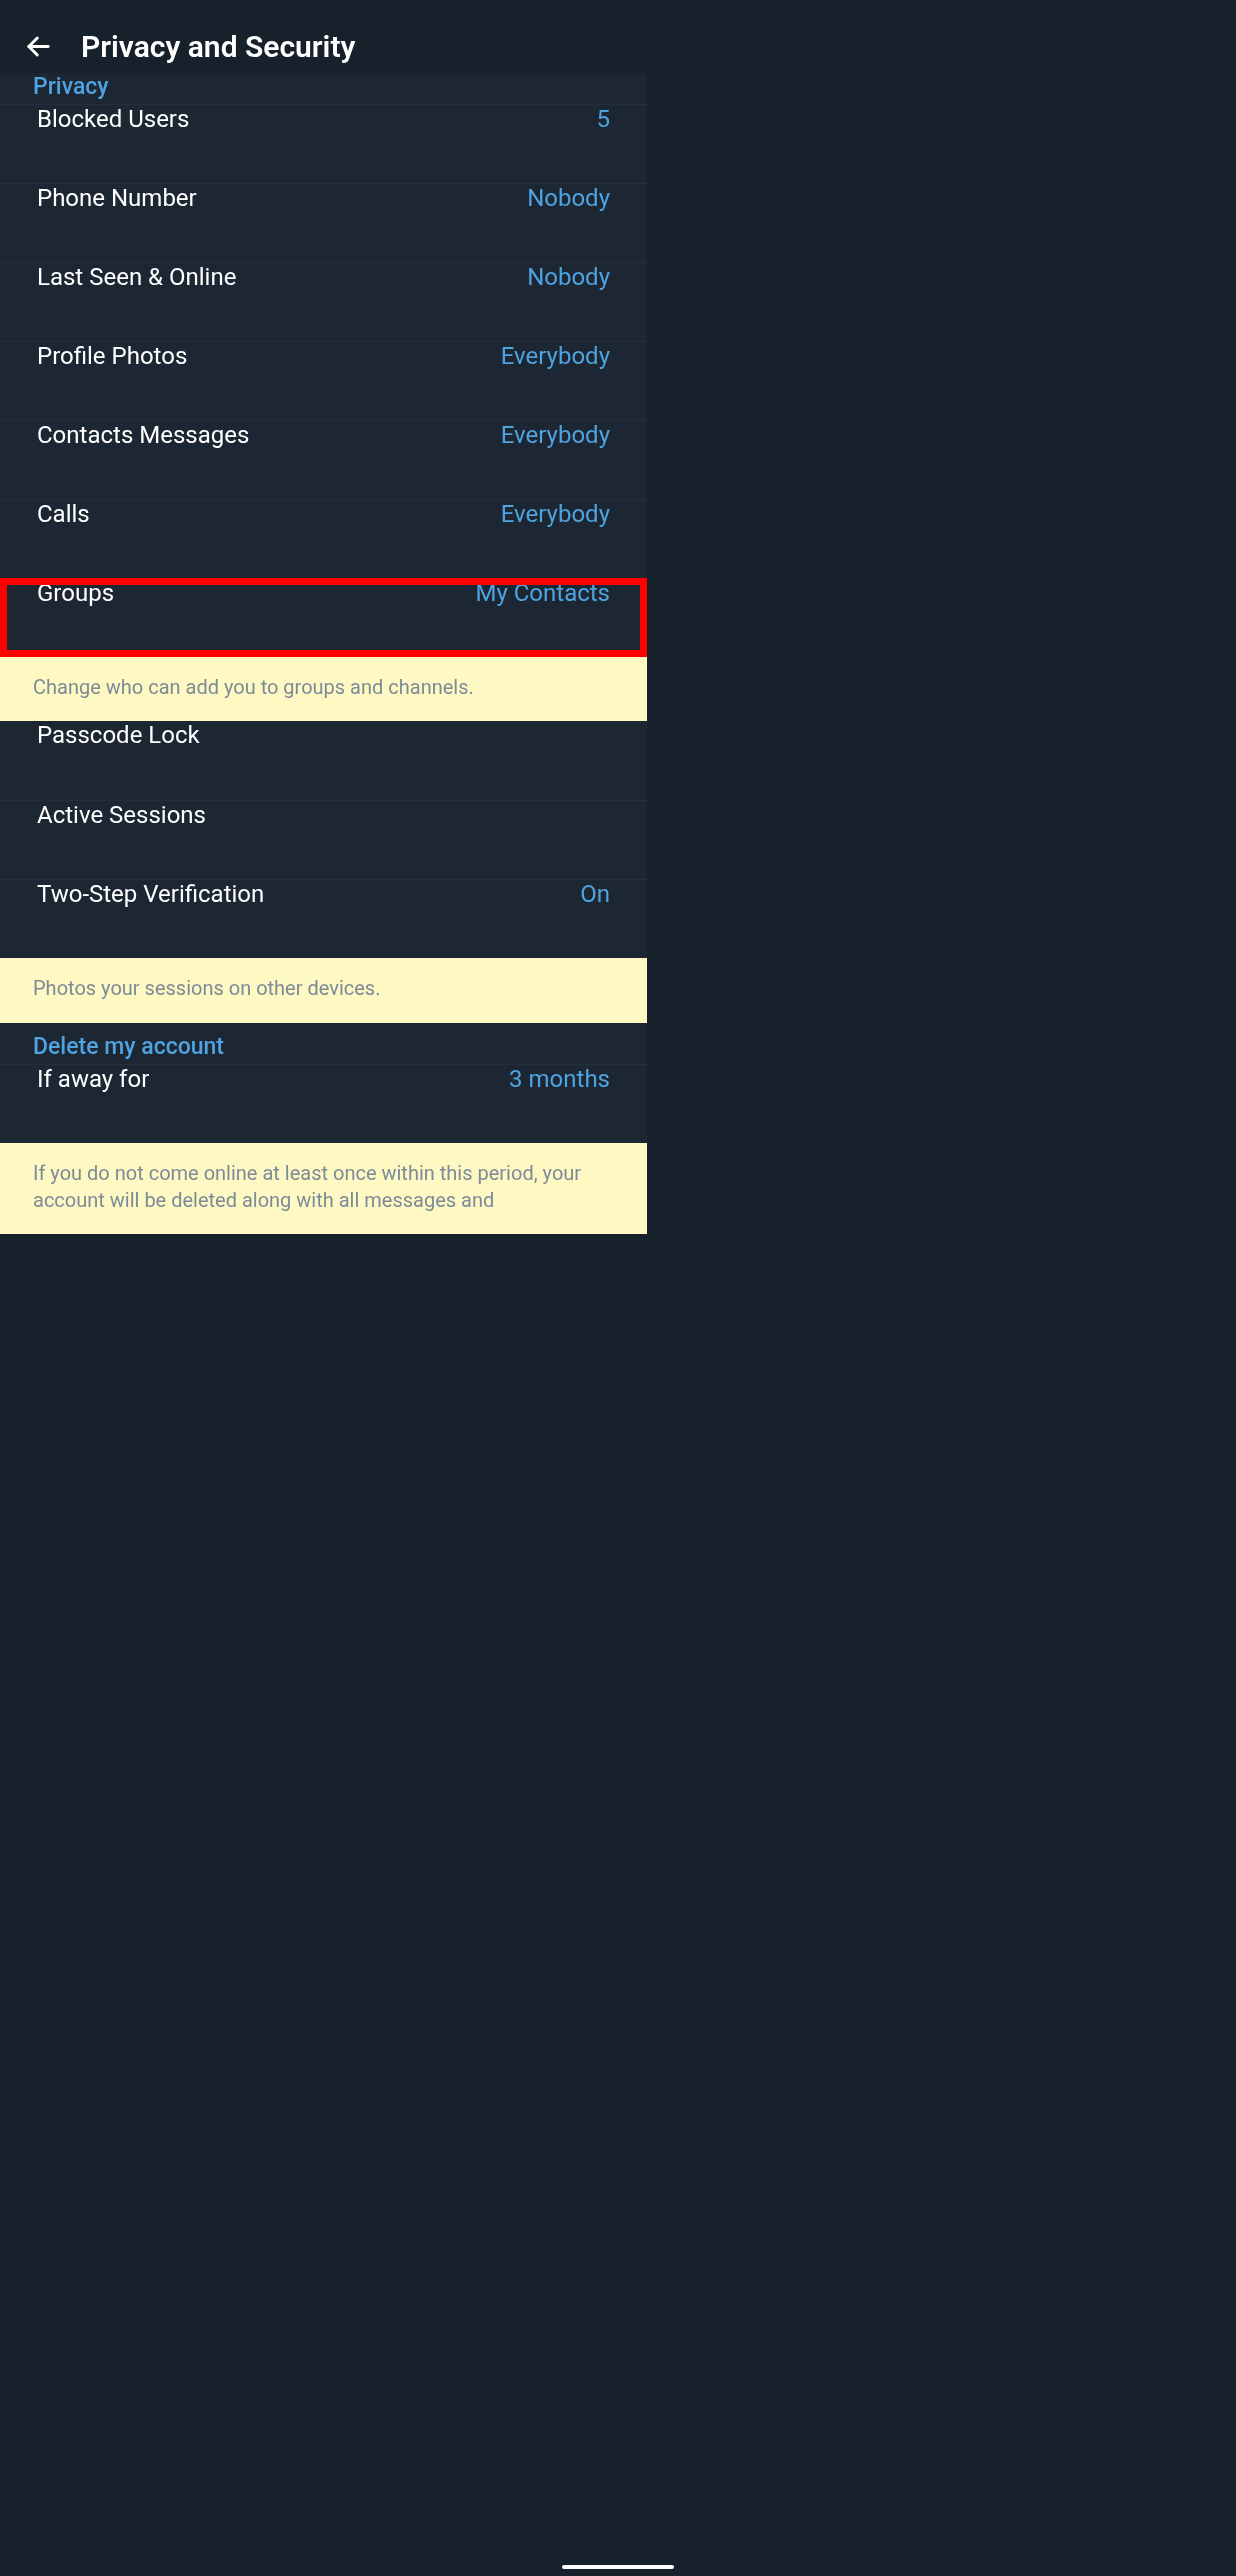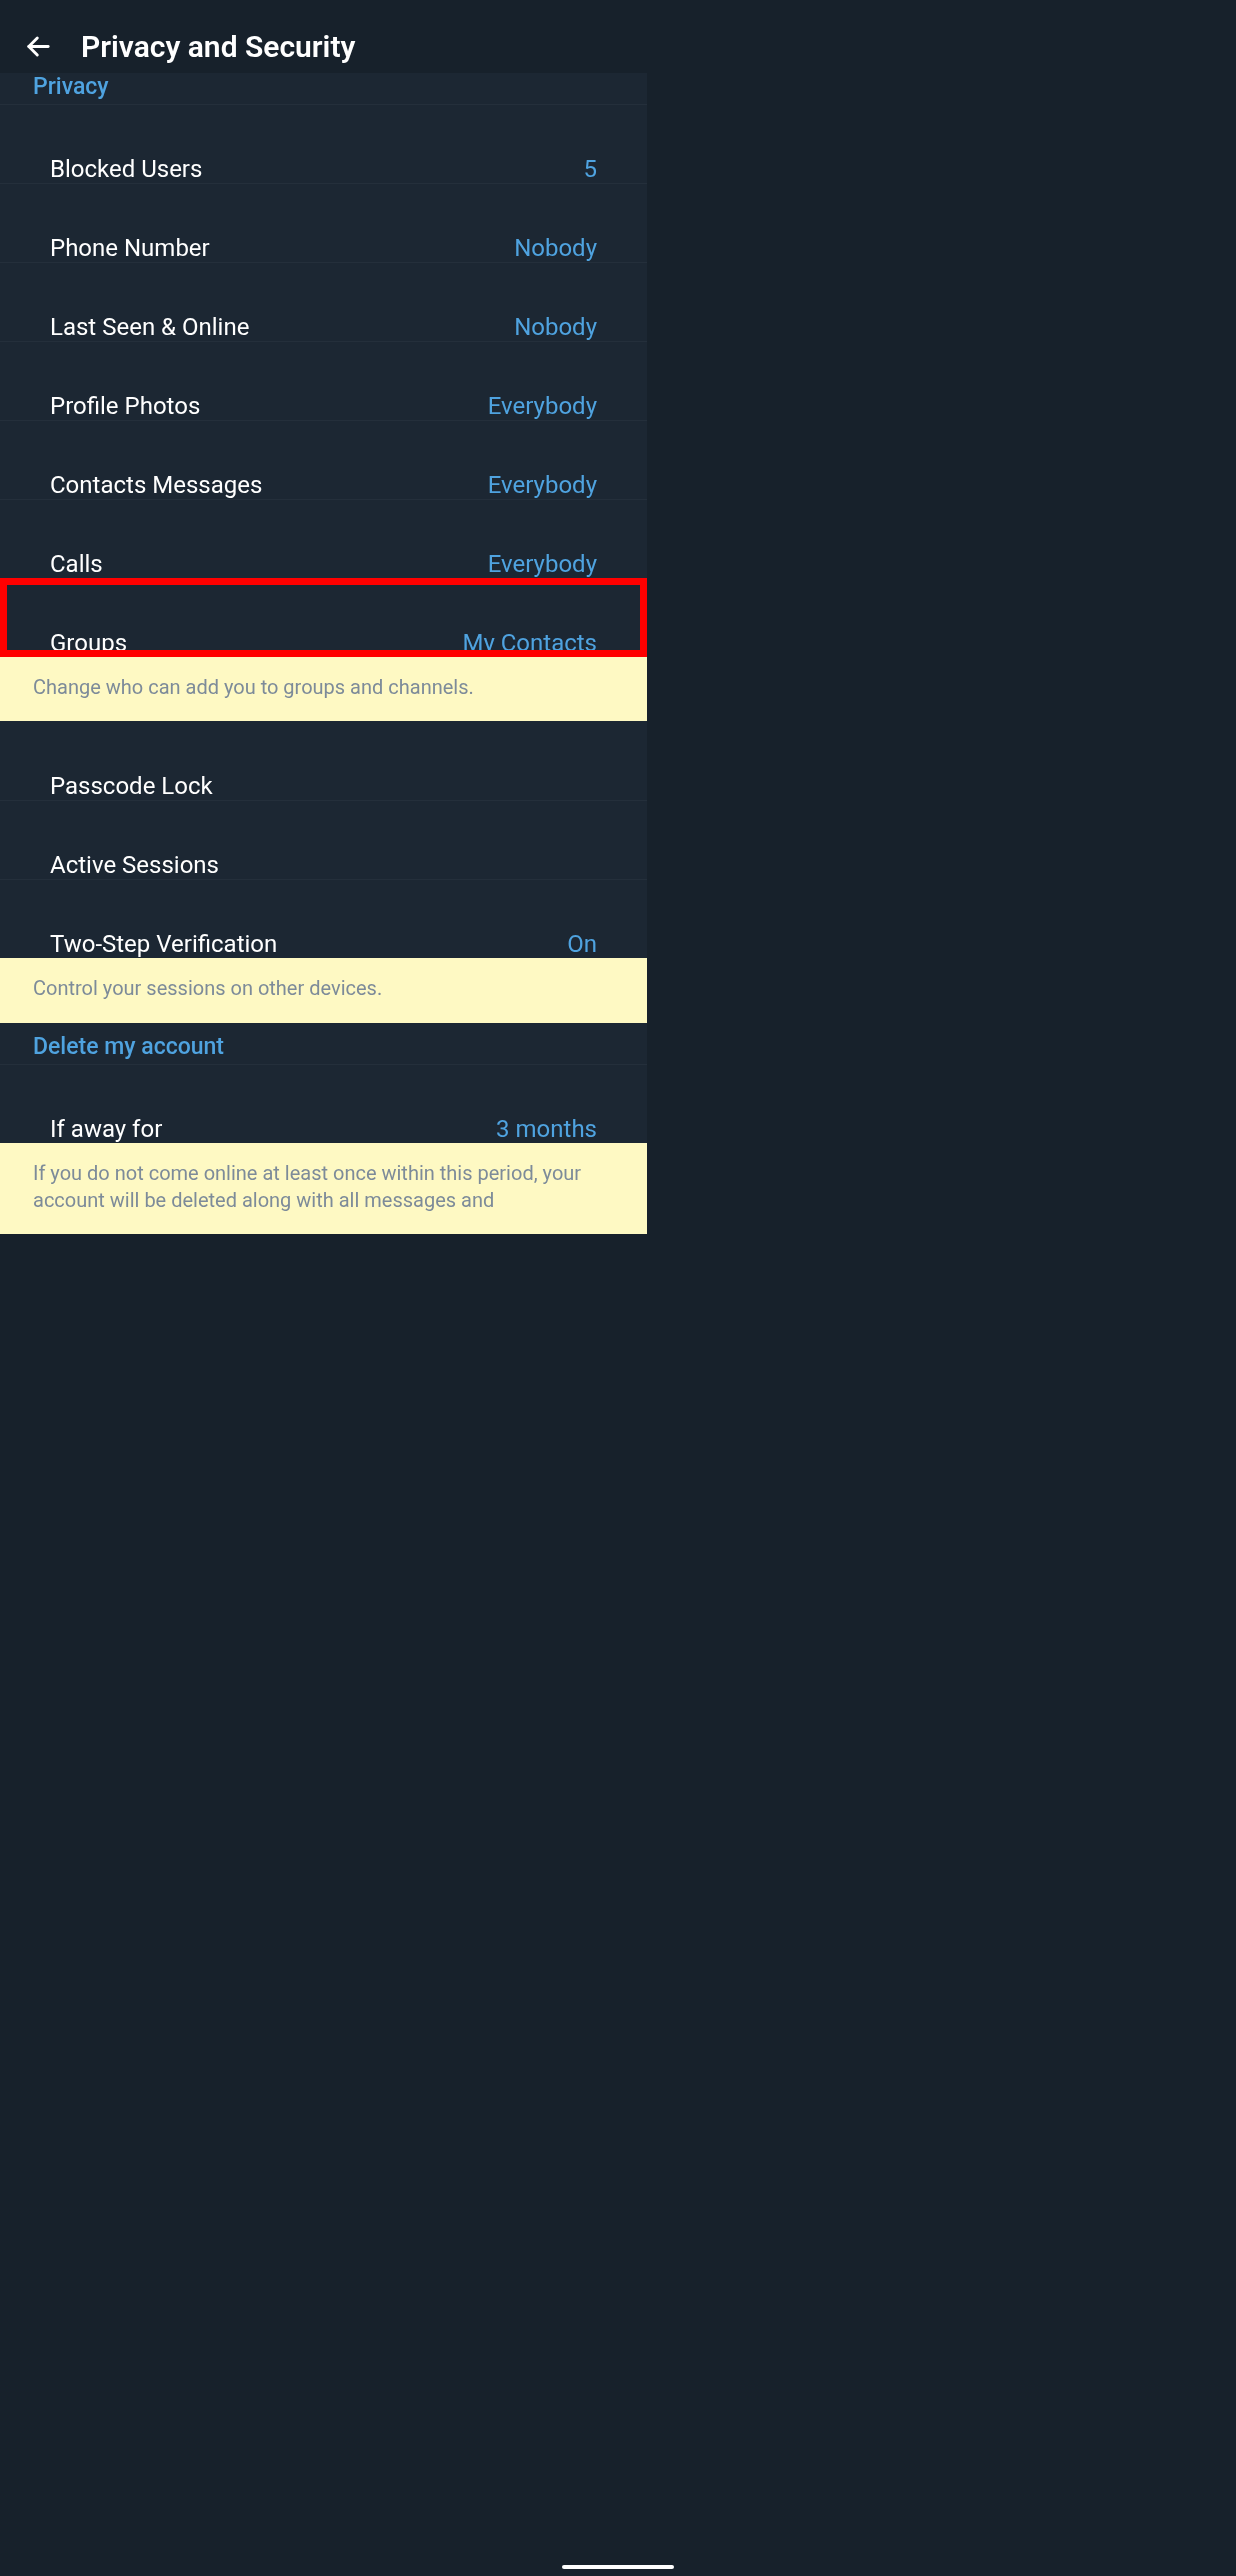--- a/index.html
+++ b/index.html
@@ -45,23 +45,23 @@
     font-size: 23px;
     font-weight: 500;
     padding: 10.3px 33px 3.4px 33px;
   }
   .section-header.cut {
     margin-top: -20.6px;
     padding-top: 0;
   }
   .row {
     display: flex;
-    align-items: flex-end;
+    align-items: flex-start;
     justify-content: space-between;
-    padding: 0 50px;
+    padding: 0 37px;
     height: 79px;
     border-top: 0.9px solid rgba(255,255,255,0.04);
     cursor: pointer;
   }
   .row:first-of-type {
     border-top: none;
   }
   .row .label {
     font-size: 24px;
     color: #ffffff;
@@ -148,21 +148,21 @@
   </div>
   <div class="row">
     <span class="label">Active Sessions</span>
     <span class="value"></span>
   </div>
   <div class="row">
     <span class="label">Two-Step Verification</span>
     <span class="value">On</span>
   </div>
 </div>
-<div class="description">Control your sessions on other devices.</div>
+<div class="description">Photos your sessions on other devices.</div>
 
 <div class="section">
   <div class="section-header">Delete my account</div>
 
   <div class="row">
     <span class="label">If away for</span>
     <span class="value">3 months</span>
   </div>
 </div>
 <div class="description">If you do not come online at least once within this period, your account will be deleted along with all messages and</div>

